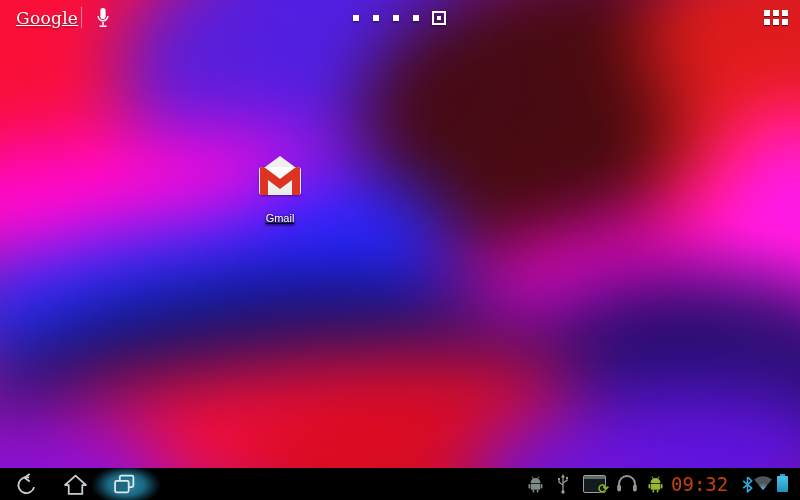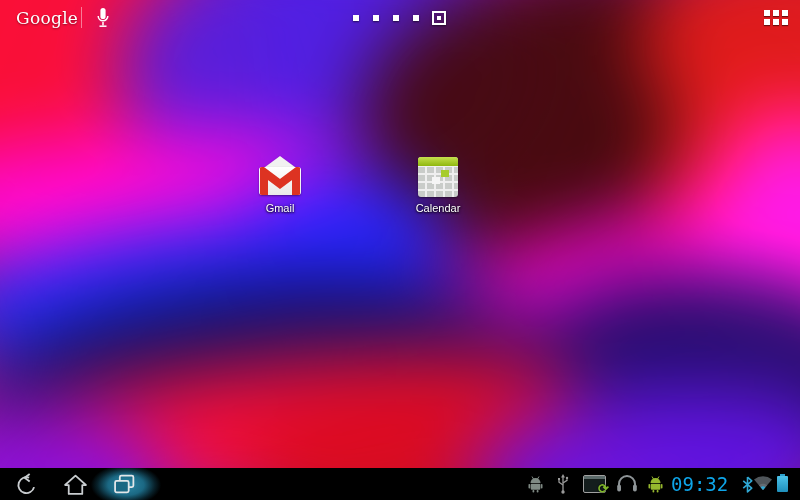--- a/index.html
+++ b/index.html
@@ -1,18 +1,18 @@
 <!DOCTYPE html>
 <html><head>
 <meta charset="utf-8">
 <style>
   html,body{margin:0;padding:0;background:#222;}
   #stage{position:relative;width:800px;height:500px;overflow:hidden;
          font-family:"Liberation Sans",sans-serif;}
-  .abs{position:absolute;}
+  .abs{position:absolute;text-decoration:underline;}
 
   
   #wallpaper{position:absolute;inset:0;
     background:linear-gradient(113deg,#b81545 0%,#7a1cc0 30%,#9616b2 52%,#4f129e 72%,#a21330 100%);}
   #blobs{position:absolute;inset:-70px;filter:blur(36px) saturate(1.15);}
   #blobs div{position:absolute;border-radius:50%;opacity:.93;}
   .b1 {left:-80px;top:-30px;width:420px;height:320px;background:#ea1538;}
   .b2 {left:190px;top:0px;width:420px;height:280px;background:#4a22d0;}
   .b3 {left:430px;top:30px;width:520px;height:320px;background:#3f0b06;}
   .b4 {left:710px;top:0px;width:300px;height:220px;background:#d42222;}
@@ -42,21 +42,21 @@
        box-shadow:0 1px 2px rgba(0,0,0,.55);display:flex;align-items:center;justify-content:center;}
   .dot-sel span{display:block;width:4px;height:4px;background:#fff;}
 
   
   #all-apps{left:764px;top:10px;width:26px;height:16px;display:grid;
     grid-template-columns:repeat(3,6px);grid-template-rows:repeat(2,6px);gap:3px;}
   #all-apps span{background:#fff;box-shadow:0 1px 1px rgba(0,0,0,.5);}
 
   
   .app{display:flex;flex-direction:column;align-items:center;width:90px;}
-  .app-label{margin-top:3px;color:#fff;font-size:11px;white-space:nowrap;
+  .app-label{margin-top:13px;color:#fff;font-size:11px;white-space:nowrap;
     text-shadow:0 1px 2px rgba(0,0,0,.9),0 0 3px rgba(0,0,0,.6);}
   .art{width:44px;height:44px;position:relative;}
 
   
   .gmail-flap{position:absolute;left:3px;top:1px;width:0;height:0;
     border-left:19px solid transparent;border-right:19px solid transparent;
     border-bottom:14px solid #f1f1f1;filter:drop-shadow(0 1px 1px rgba(0,0,0,.3));}
   .gmail-body{position:absolute;left:1px;top:12px;width:42px;height:28px;border-radius:3px;
     background:linear-gradient(#ffffff,#e9e9e9);box-shadow:0 1px 2px rgba(0,0,0,.4);overflow:hidden;}
   
@@ -81,21 +81,21 @@
   .dog-nose{position:absolute;left:4px;top:14px;width:7px;height:5px;background:#16100a;border-radius:50%;}
   
   .viz{position:absolute;inset:0;border-radius:2px;overflow:hidden;
     background:radial-gradient(circle at 50% 45%,#2e2e2e 0%,#0b0b0b 75%);
     box-shadow:0 1px 2px rgba(0,0,0,.45);}
 
   
   #sysbar{left:0;bottom:0;width:800px;height:32px;background:#000;overflow:hidden;}
   #recents-glow{position:absolute;left:86px;top:-6px;width:80px;height:46px;border-radius:50%;
     background:radial-gradient(ellipse closest-side,#2e8cab 0%,#1b6883 45%,rgba(22,92,118,.35) 72%,transparent 88%);}
-  #clock{position:absolute;left:671px;top:5px;width:70px;color:#0ea5e9;
+  #clock{position:absolute;left:671px;top:5px;width:70px;color:#c2410c;
     font-family:"DejaVu Sans Mono",monospace;font-size:19px;letter-spacing:0;}
   .upd-box{position:absolute;left:583px;top:7px;width:21px;height:16px;border:1.5px solid #a0a0a0;
     border-radius:2px;background:#141d1d;}
   .upd-bar{position:absolute;left:0;top:0;width:100%;height:3px;background:#5b6a6a;}
   .upd-refresh{position:absolute;right:-4px;bottom:-4px;font-size:13px;font-weight:bold;color:#7fb629;
     text-shadow:0 0 2px #000;}
   .batt{position:absolute;left:777px;top:8px;width:11px;height:16px;border-radius:1px;
     background:linear-gradient(#4cc3ea,#1f8fbb);}
   .batt:before{content:"";position:absolute;left:3px;top:-2px;width:5px;height:2px;background:#2ca0cc;}
 </style>
@@ -158,31 +158,20 @@
       <div class="gmail-flap"></div>
       <div class="gmail-body">
         <svg width="42" height="28" viewBox="0 0 42 28">
           <path d="M5,30 L5,5 L21,17 L37,5 L37,30" fill="none" stroke="#dd3322" stroke-width="8"></path>
         </svg>
       </div>
     </div>
     <div class="app-label">Gmail</div>
   </div>
 
-  <div class="abs app" style="left:393px;top:155px">
-    <div class="art">
-      <div class="cal-body">
-        <div class="cal-top"></div>
-        <div class="cal-grid"></div>
-        <div class="cal-cell-green"></div>
-        <div class="cal-cell-white"></div>
-      </div>
-    </div>
-    <div class="app-label">Calendar</div>
-  </div>
 
 
 
   <div class="abs" id="sysbar">
     <div id="recents-glow"></div>
 
     <div class="abs" style="left:14px;top:5px">
       <svg width="23" height="23" viewBox="0 0 22 22">
         <path d="M14.5,4.5 A7.6,7.6 0 1 0 19.2,13.5" fill="none" stroke="#c9cdd0" stroke-width="1.8"></path>
         <polyline points="15,1 10.2,4.6 15,8.2" fill="none" stroke="#c9cdd0" stroke-width="1.8" stroke-linejoin="round"></polyline>

